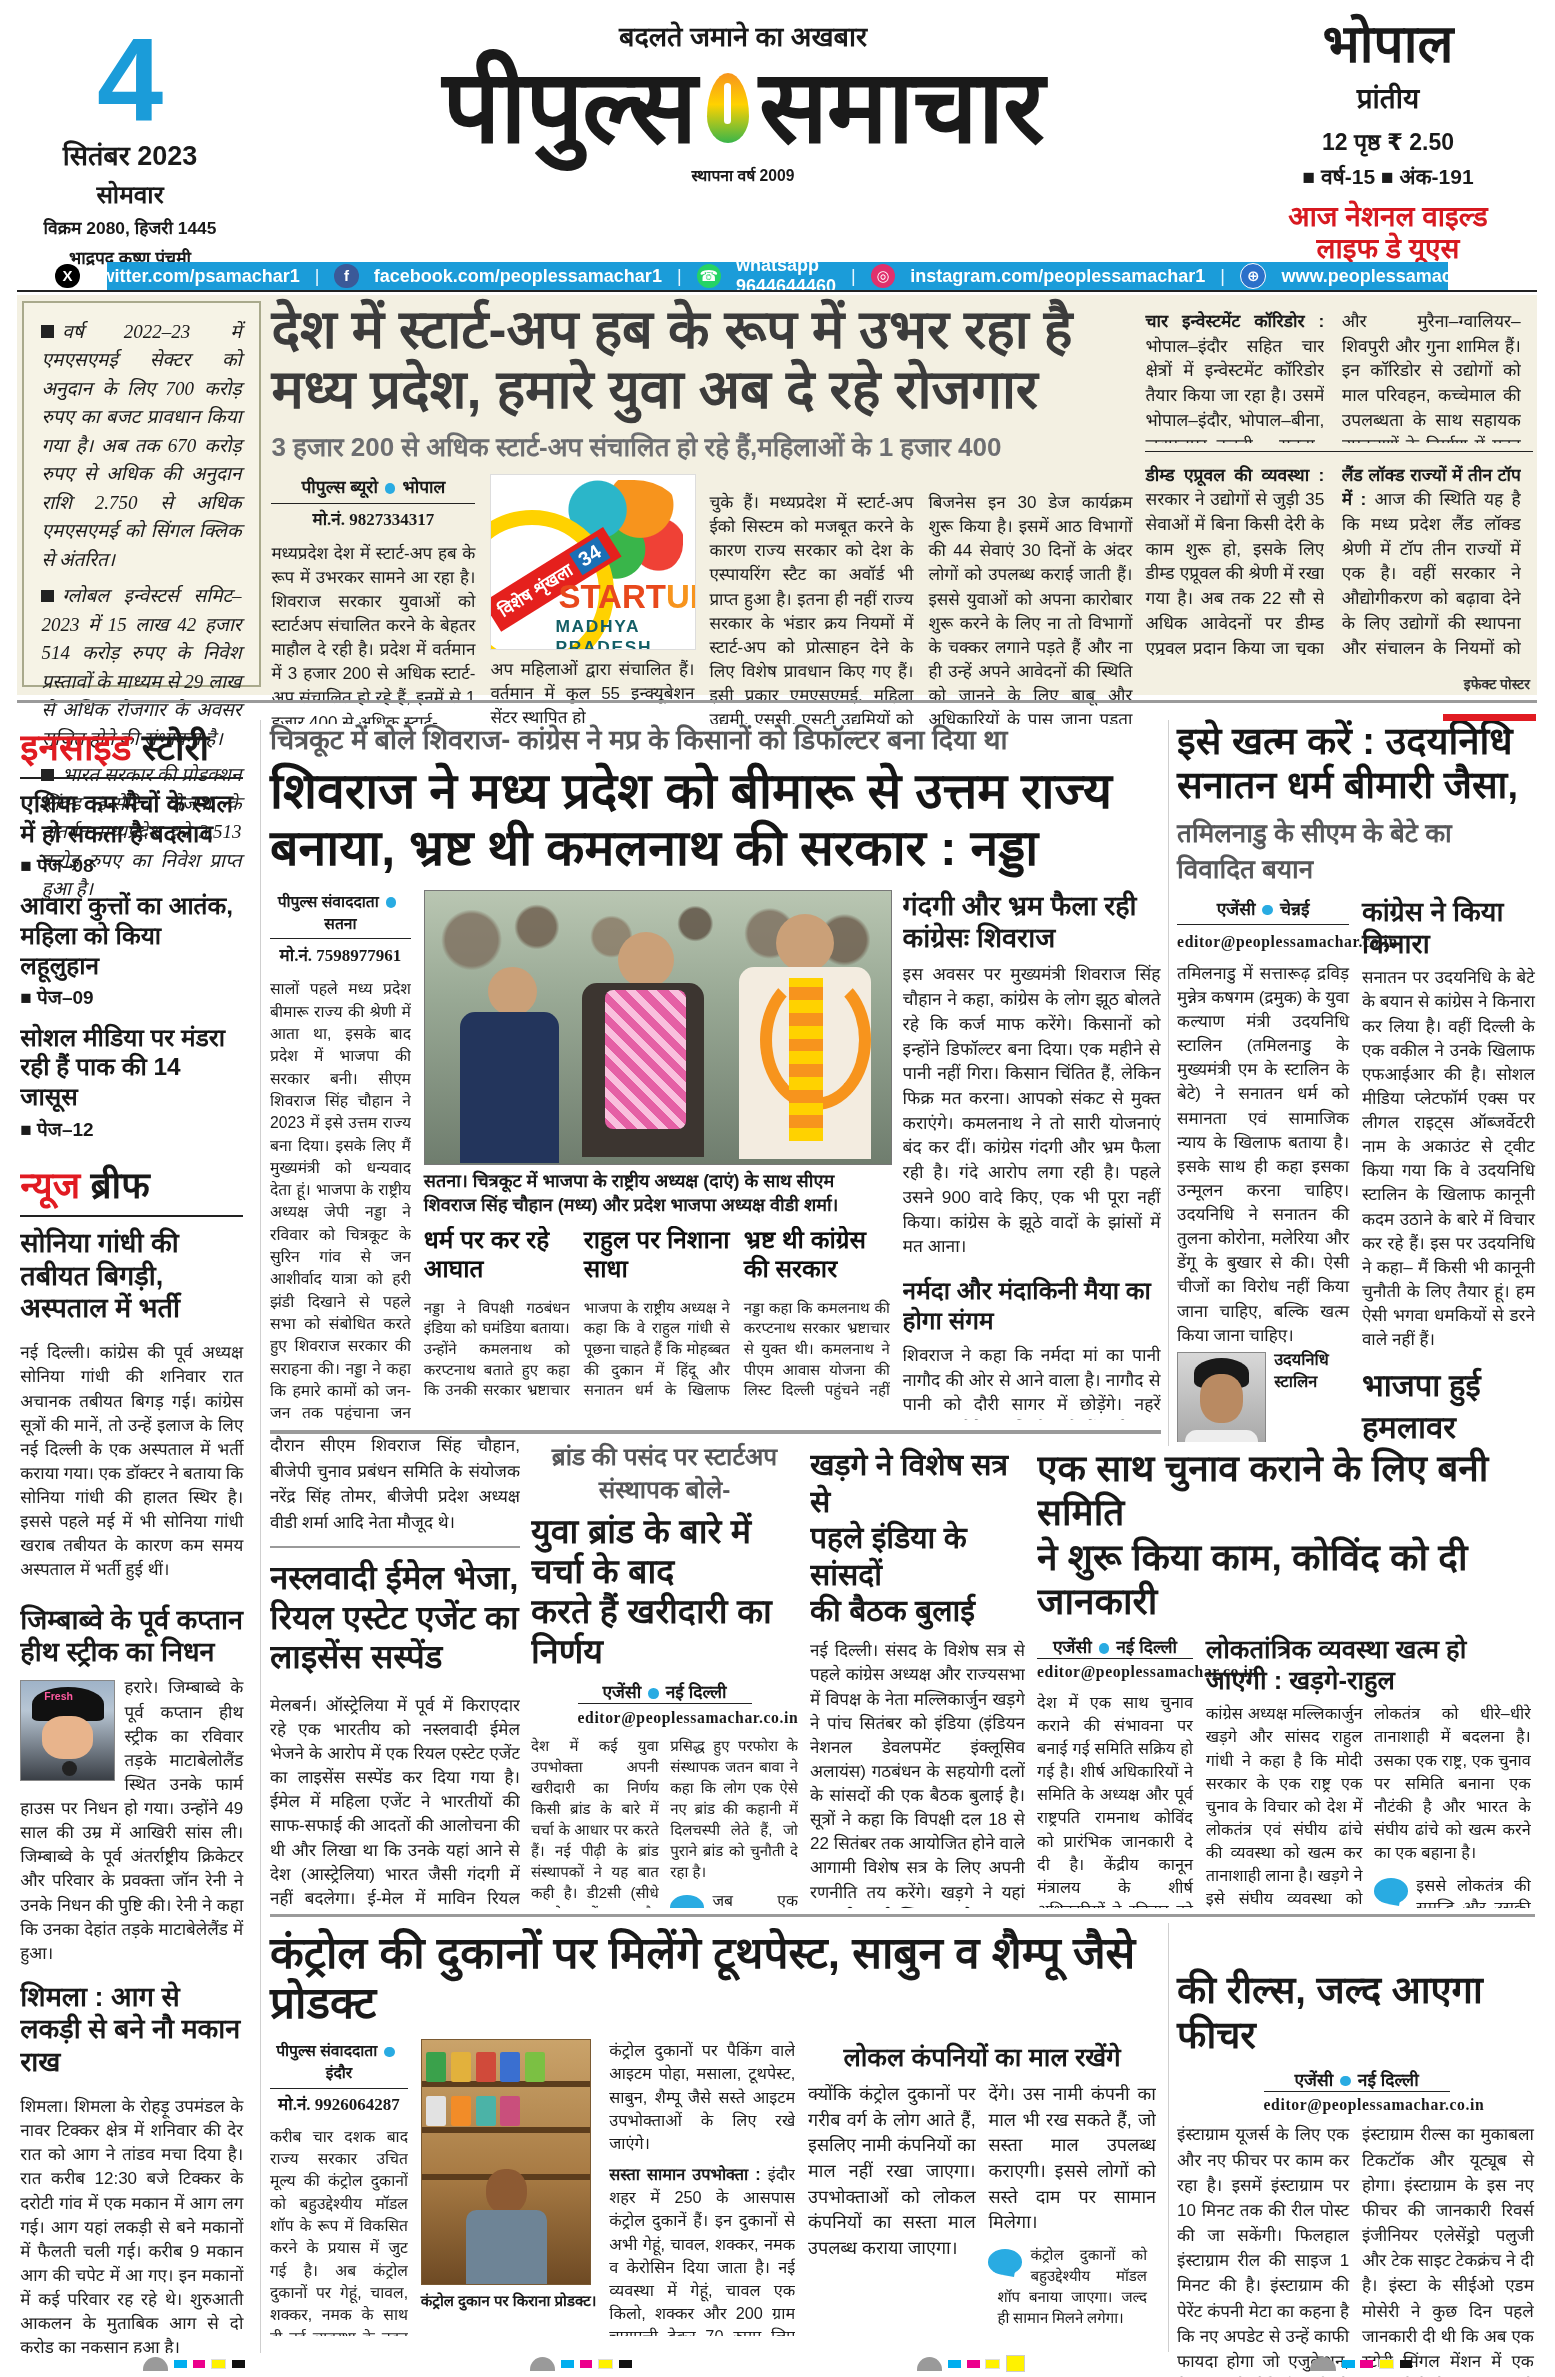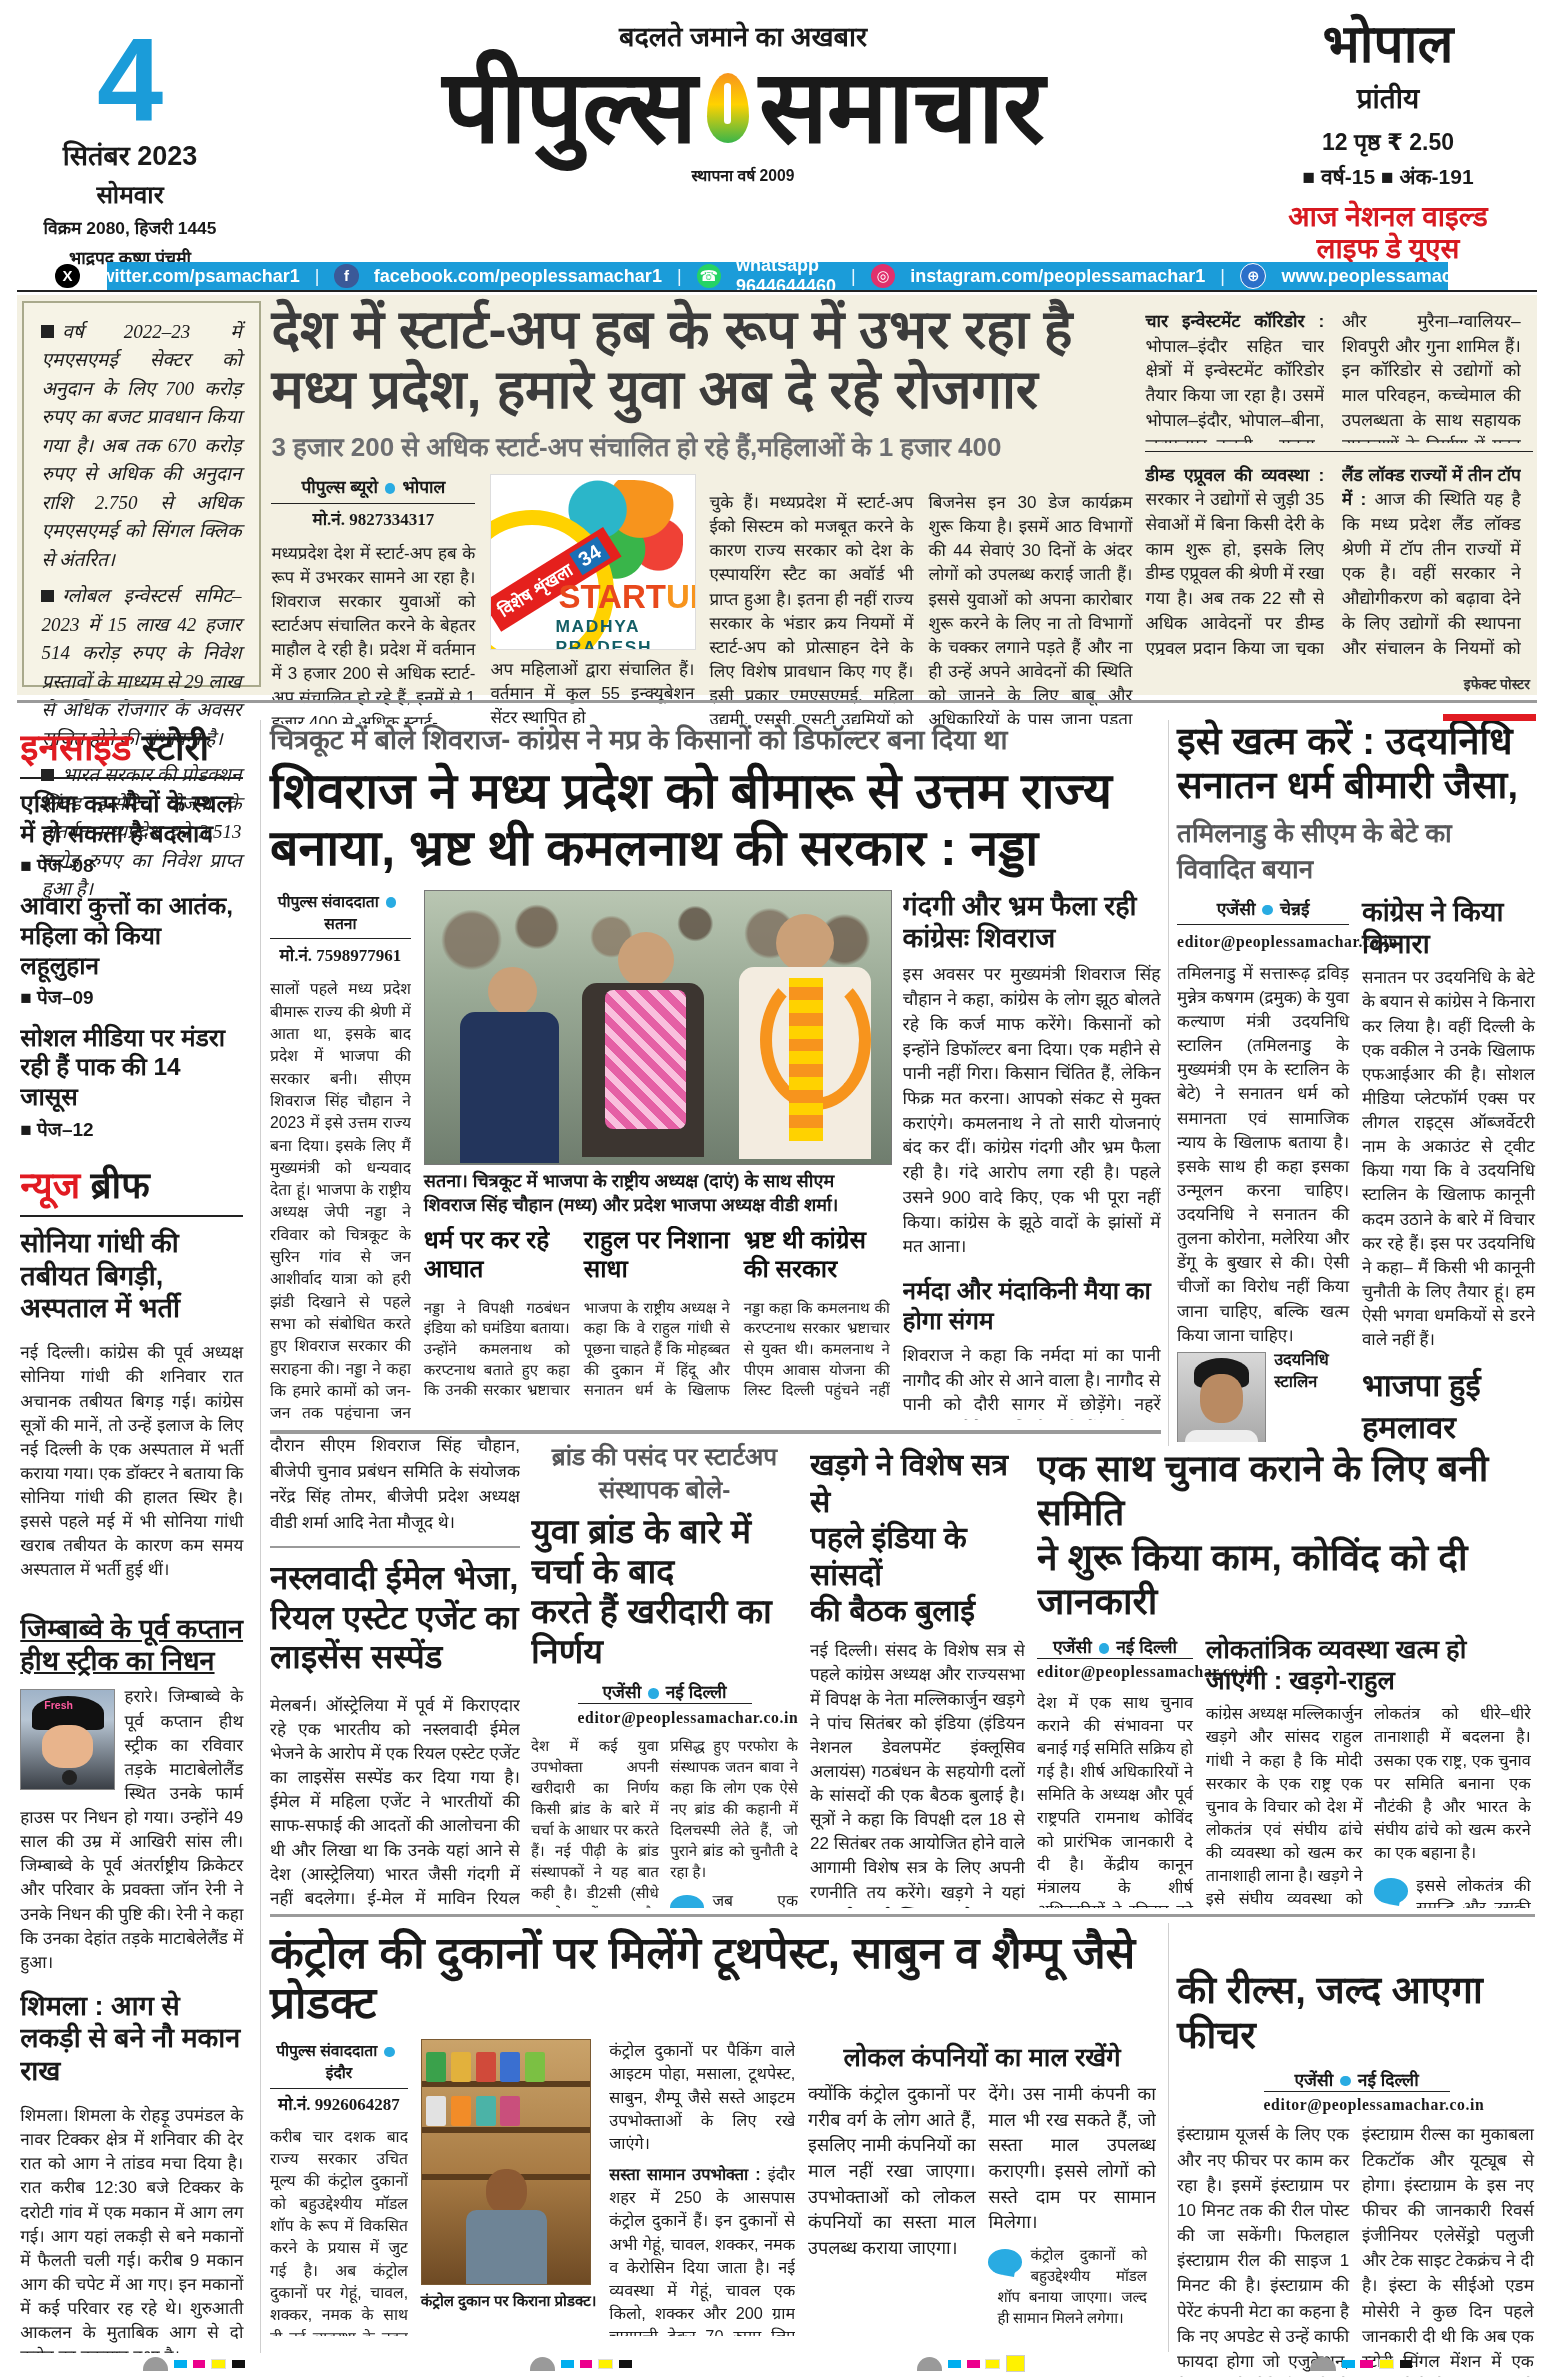--- a/index.html
+++ b/index.html
@@ -321,21 +321,21 @@
     <div class="inside-page">■ पेज–08</div>
     <div class="inside-item">आवारा कुत्तों का आतंक, महिला को किया लहूलुहान</div>
     <div class="inside-page">■ पेज–09</div>
     <div class="inside-item">सोशल मीडिया पर मंडरा रही हैं पाक की 14 जासूस</div>
     <div class="inside-page">■ पेज–12</div>
 
     <div class="sec-head" style="margin-top:16.3px;"><span class="sec-red">न्यूज</span> <span>ब्रीफ</span></div>
     <div class="brief-h">सोनिया गांधी की तबीयत बिगड़ी, अस्पताल में भर्ती</div>
     <p class="body">नई दिल्ली। कांग्रेस की पूर्व अध्यक्ष सोनिया गांधी की शनिवार रात अचानक तबीयत बिगड़ गई। कांग्रेस सूत्रों की मानें, तो उन्हें इलाज के लिए नई दिल्ली के एक अस्पताल में भर्ती कराया गया। एक डॉक्टर ने बताया कि सोनिया गांधी की हालत स्थिर है। इससे पहले मई में भी सोनिया गांधी खराब तबीयत के कारण कम समय अस्पताल में भर्ती हुई थीं।</p>
 
-    <div class="brief-h" style="margin-top:30px;text-decoration:underline;">जिम्बाब्वे के पूर्व कप्तान हीथ स्ट्रीक का निधन</div>
+    <div class="brief-h" style="margin-top:21px;">जिम्बाब्वे के पूर्व कप्तान हीथ स्ट्रीक का निधन</div>
     <div>
       <div class="photo-heath">
         <div class="cap"></div>
         <div class="fresh">Fresh</div>
         <div class="face"></div>
         <div class="mic"></div>
       </div>
       <p class="body" style="margin:0;">हरारे। जिम्बाब्वे के पूर्व कप्तान हीथ स्ट्रीक का रविवार तड़के माटाबेलोलैंड स्थित उनके फार्म हाउस पर निधन हो गया। उन्होंने 49 साल की उम्र में आखिरी सांस ली। जिम्बाब्वे के पूर्व अंतर्राष्ट्रीय क्रिकेटर और परिवार के प्रवक्ता जॉन रेनी ने उनके निधन की पुष्टि की। रेनी ने कहा कि उनका देहांत तड़के माटाबेलेलैंड में हुआ।</p>
     </div>
 

